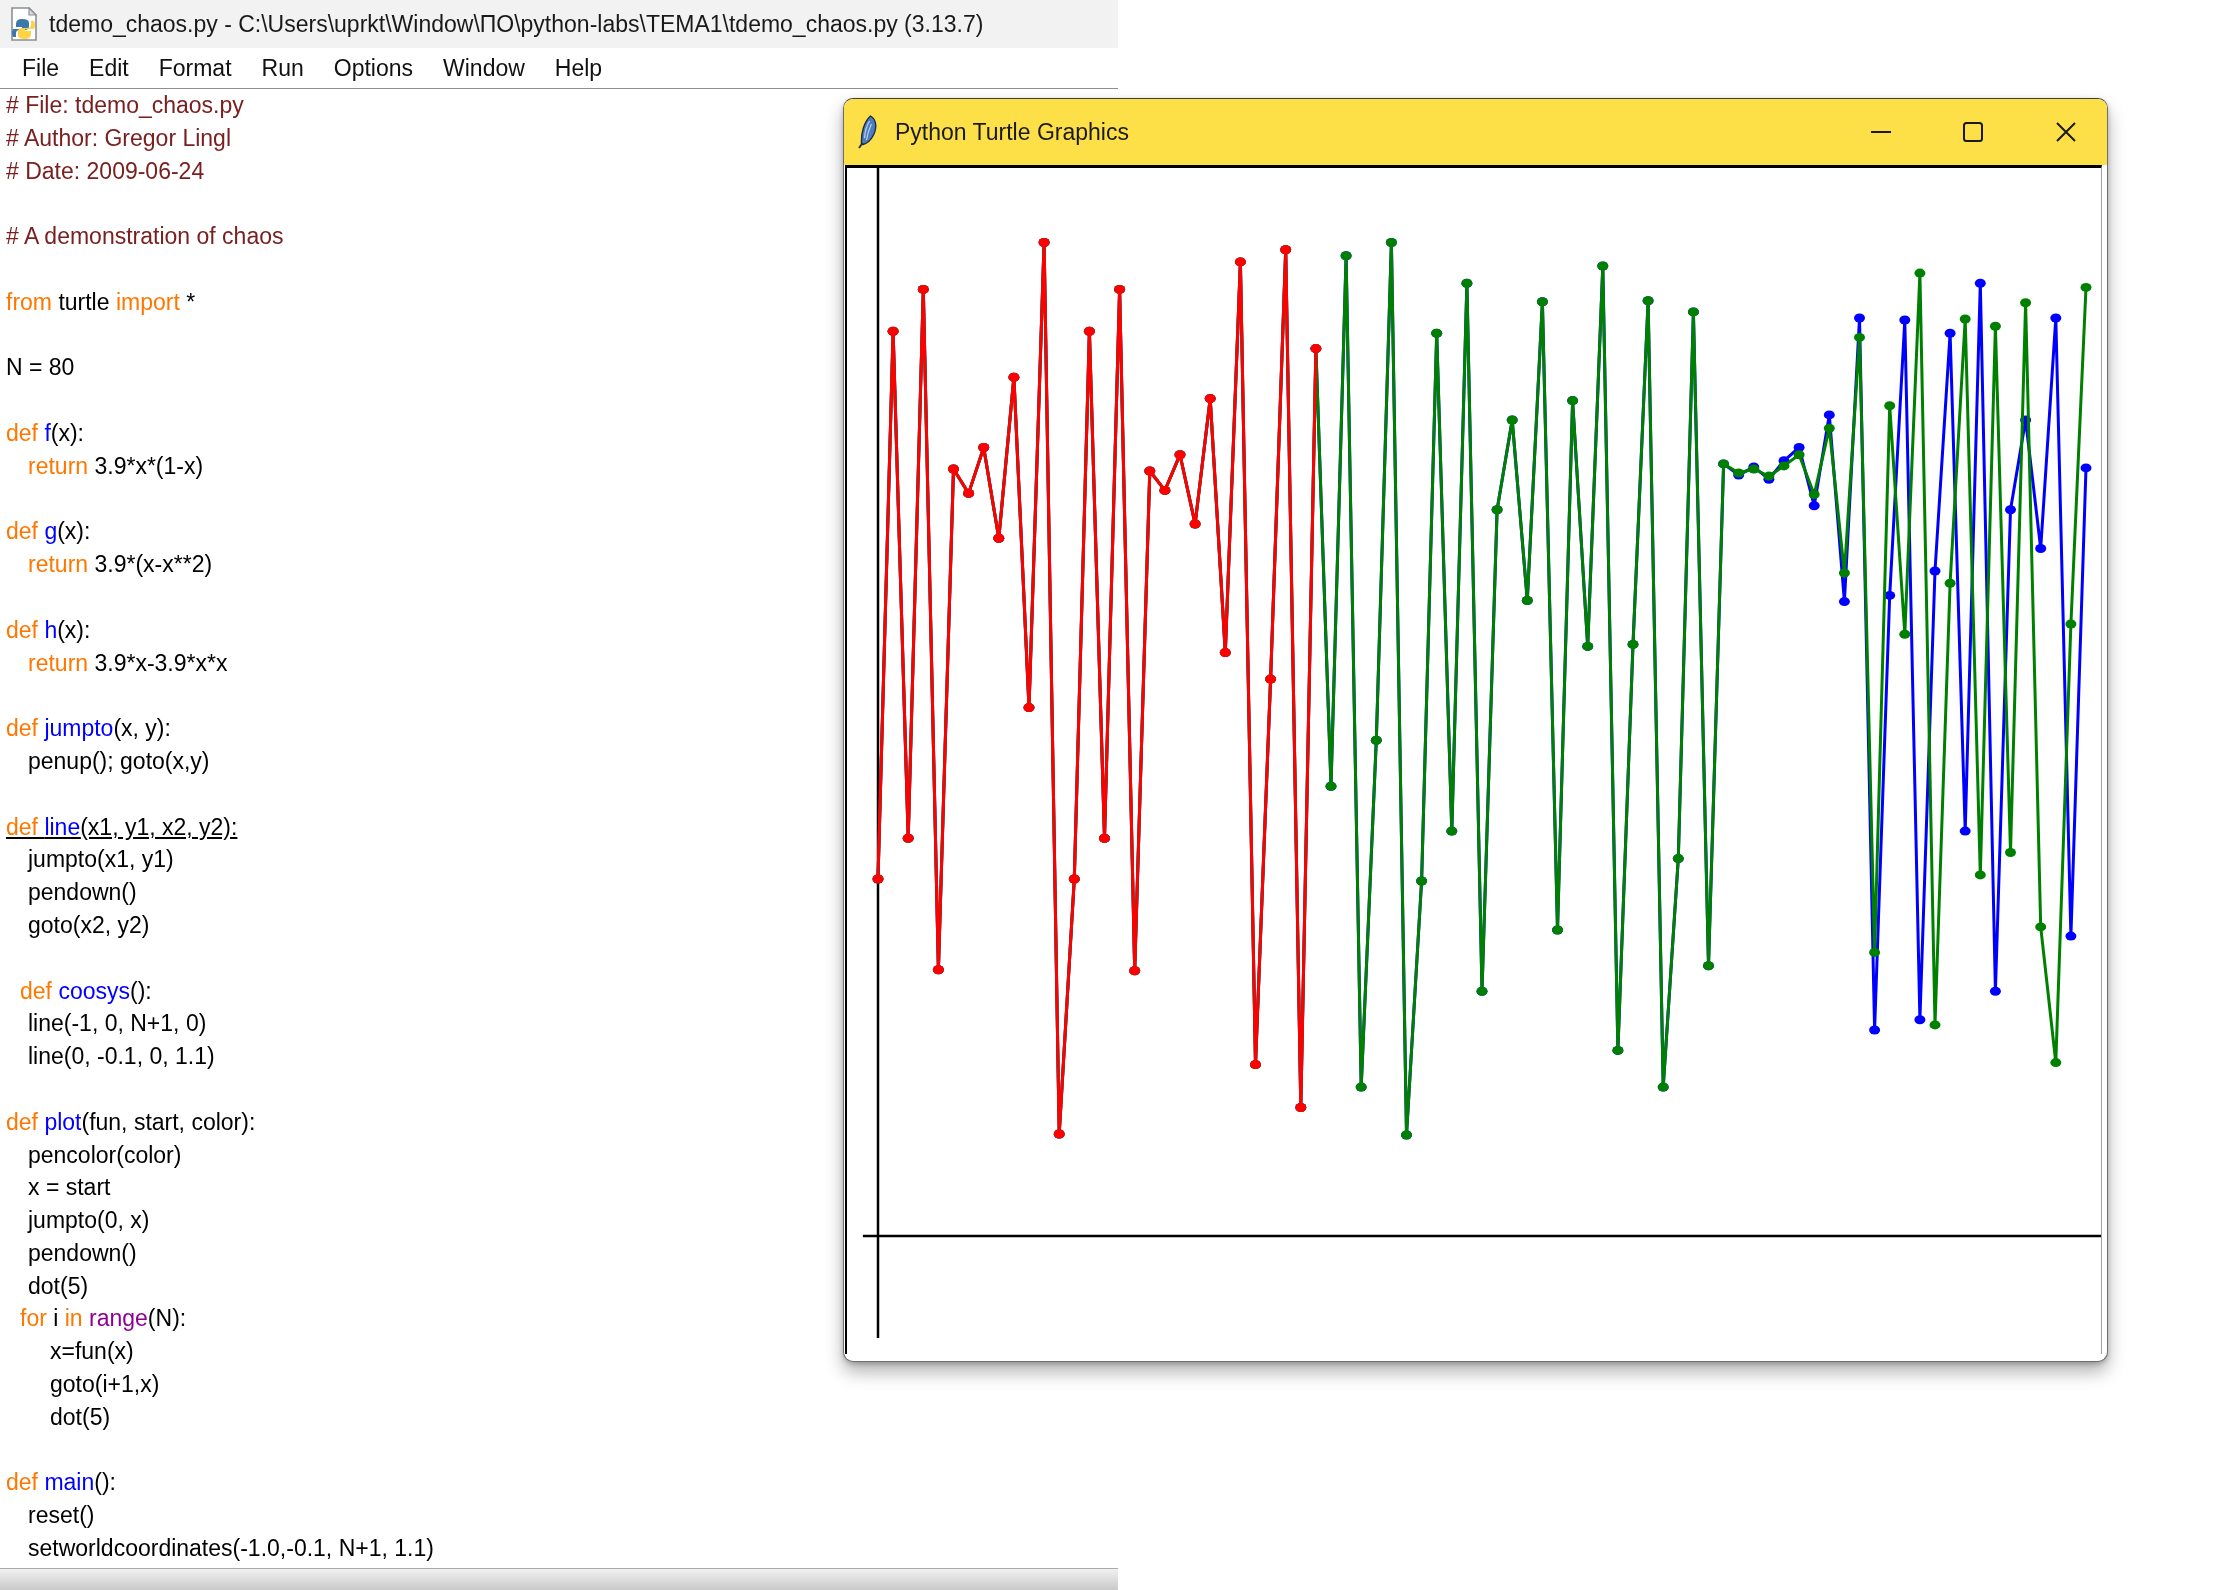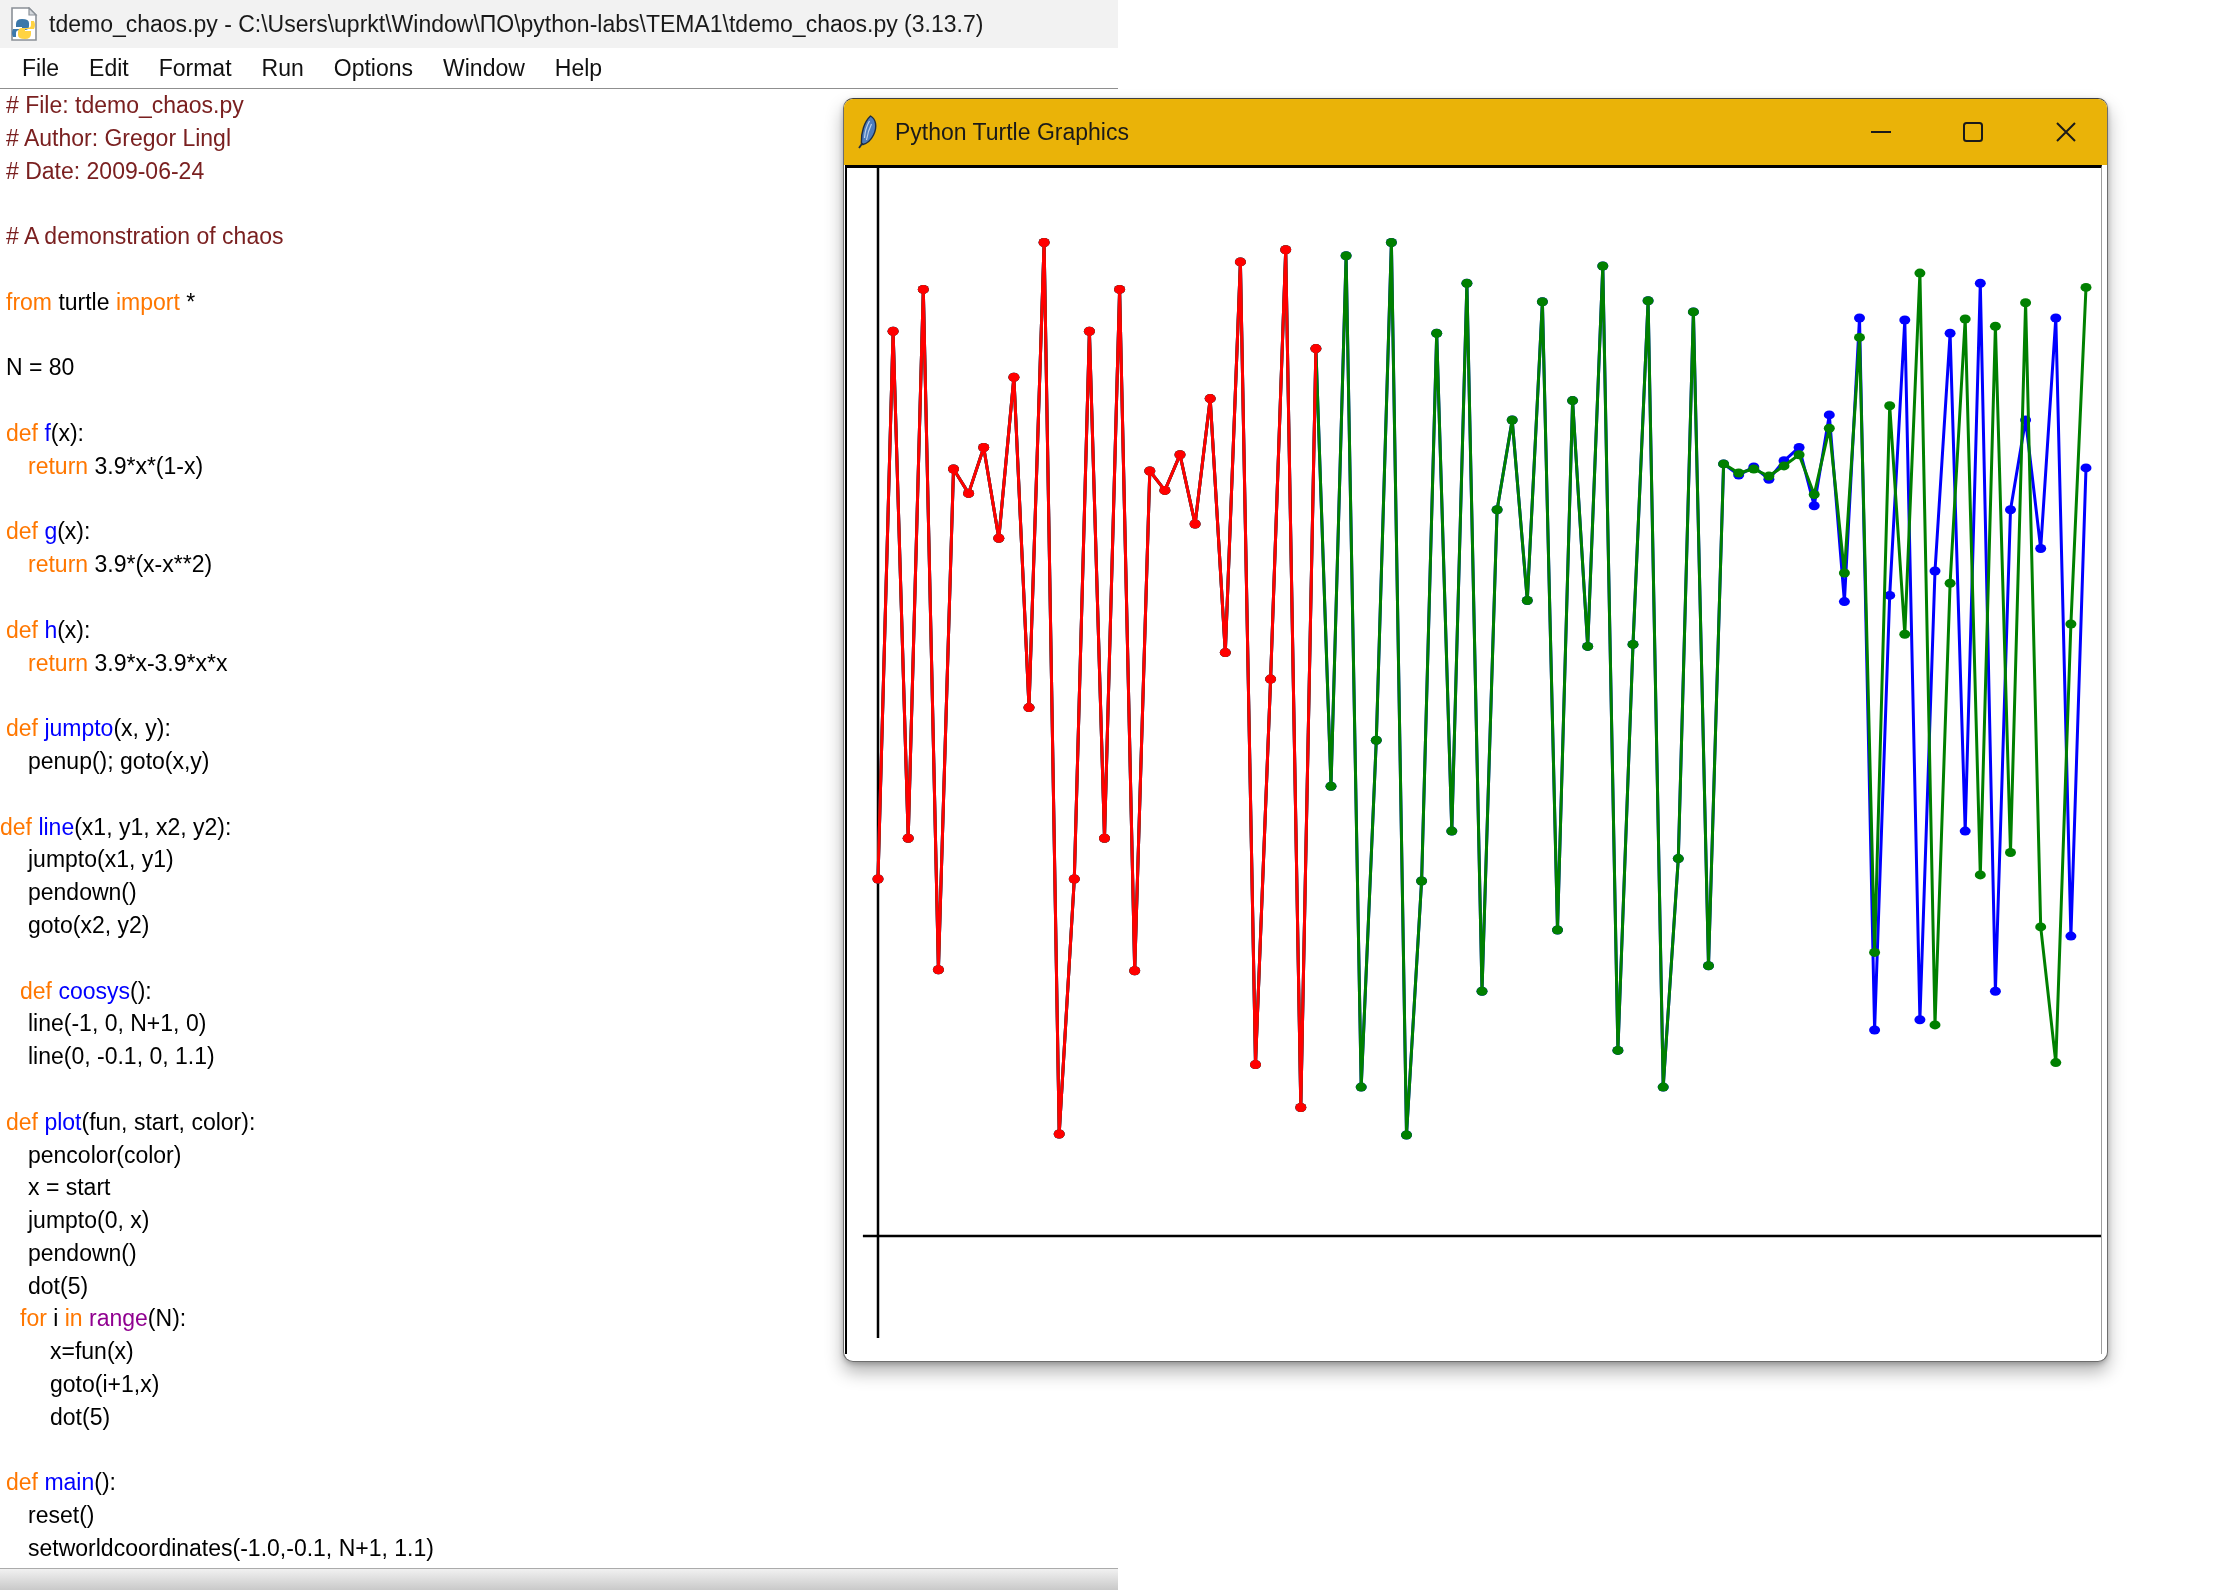--- a/index.html
+++ b/index.html
@@ -19,21 +19,21 @@
   .idle-editor{position:absolute;left:0;top:89px;width:1118px;height:1479px;background:#fff;overflow:hidden;}
   .code-line{white-space:pre;font-size:23px;line-height:32.8px;height:32.8px;color:#000;}
   .tc{color:#7a2020;} .tk{color:#ff7700;} .td{color:#0000ff;} .tb{color:#900090;}
   .idle-bottom{position:absolute;left:0;top:1568px;width:1118px;height:22px;
                background:linear-gradient(#f1f1f1,#c7c7c7);border-top:1px solid #ababab;}
 
   
   .tw{position:absolute;left:843px;top:98px;width:1263px;height:1262px;background:#fff;
       border:1px solid #6e6e6e;border-top-color:#3f3f3f;border-radius:10px;
       box-shadow:0 10px 18px rgba(0,0,0,.30),0 2px 5px rgba(0,0,0,.22);}
-  .tw-titlebar{position:absolute;left:0;top:0;right:0;height:66px;background:#eab308;
+  .tw-titlebar{position:absolute;left:0;top:0;right:0;height:66px;background:#fde047;
                border-radius:9px 9px 0 0;display:flex;align-items:center;}
   .tw-feather{width:24px;height:34px;margin-left:12px;flex:0 0 auto;}
   .tw-title{margin-left:15px;font-size:23px;color:#1a1a1a;white-space:nowrap;}
   .tw-btn{position:absolute;top:16px;width:34px;height:34px;display:flex;align-items:center;justify-content:center;}
   .tw-btn.min{left:1020px;} .tw-btn.max{left:1112px;} .tw-btn.close{left:1205px;}
   .tw-canvas{position:absolute;left:1px;top:66px;width:1254px;height:1186px;background:#fff;
              border-top:3px solid #000;border-left:2px solid #000;border-right:1px solid #9e9e9e;
              overflow:hidden;}
   .tw-canvas svg{display:block;width:100%;height:100%;}
 </style>
@@ -79,21 +79,21 @@
         <div class="code-line" style="padding-left: 6px;">&nbsp;</div>
         <div class="code-line" style="padding-left: 6px;"><span class="tk">def</span><span> </span><span class="td">g</span><span>(x):</span></div>
         <div class="code-line" style="padding-left: 28px;"><span class="tk">return</span><span> 3.9*(x-x**2)</span></div>
         <div class="code-line" style="padding-left: 6px;">&nbsp;</div>
         <div class="code-line" style="padding-left: 6px;"><span class="tk">def</span><span> </span><span class="td">h</span><span>(x):</span></div>
         <div class="code-line" style="padding-left: 28px;"><span class="tk">return</span><span> 3.9*x-3.9*x*x</span></div>
         <div class="code-line" style="padding-left: 6px;">&nbsp;</div>
         <div class="code-line" style="padding-left: 6px;"><span class="tk">def</span><span> </span><span class="td">jumpto</span><span>(x, y):</span></div>
         <div class="code-line" style="padding-left: 28px;"><span>penup(); goto(x,y)</span></div>
         <div class="code-line" style="padding-left: 6px;">&nbsp;</div>
-        <div class="code-line" style=""><span class="tk">def</span><span> </span><span class="td">line</span><span>(x1, y1, x2, y2):</span></div>
+        <div class="code-line" style="padding-left: 6px; text-decoration: underline;"><span class="tk">def</span><span> </span><span class="td">line</span><span>(x1, y1, x2, y2):</span></div>
         <div class="code-line" style="padding-left: 28px;"><span>jumpto(x1, y1)</span></div>
         <div class="code-line" style="padding-left: 28px;"><span>pendown()</span></div>
         <div class="code-line" style="padding-left: 28px;"><span>goto(x2, y2)</span></div>
         <div class="code-line" style="padding-left: 6px;">&nbsp;</div>
         <div class="code-line" style="padding-left: 20px;"><span class="tk">def</span><span> </span><span class="td">coosys</span><span>():</span></div>
         <div class="code-line" style="padding-left: 28px;"><span>line(-1, 0, N+1, 0)</span></div>
         <div class="code-line" style="padding-left: 28px;"><span>line(0, -0.1, 0, 1.1)</span></div>
         <div class="code-line" style="padding-left: 6px;">&nbsp;</div>
         <div class="code-line" style="padding-left: 6px;"><span class="tk">def</span><span> </span><span class="td">plot</span><span>(fun, start, color):</span></div>
         <div class="code-line" style="padding-left: 28px;"><span>pencolor(color)</span></div>

